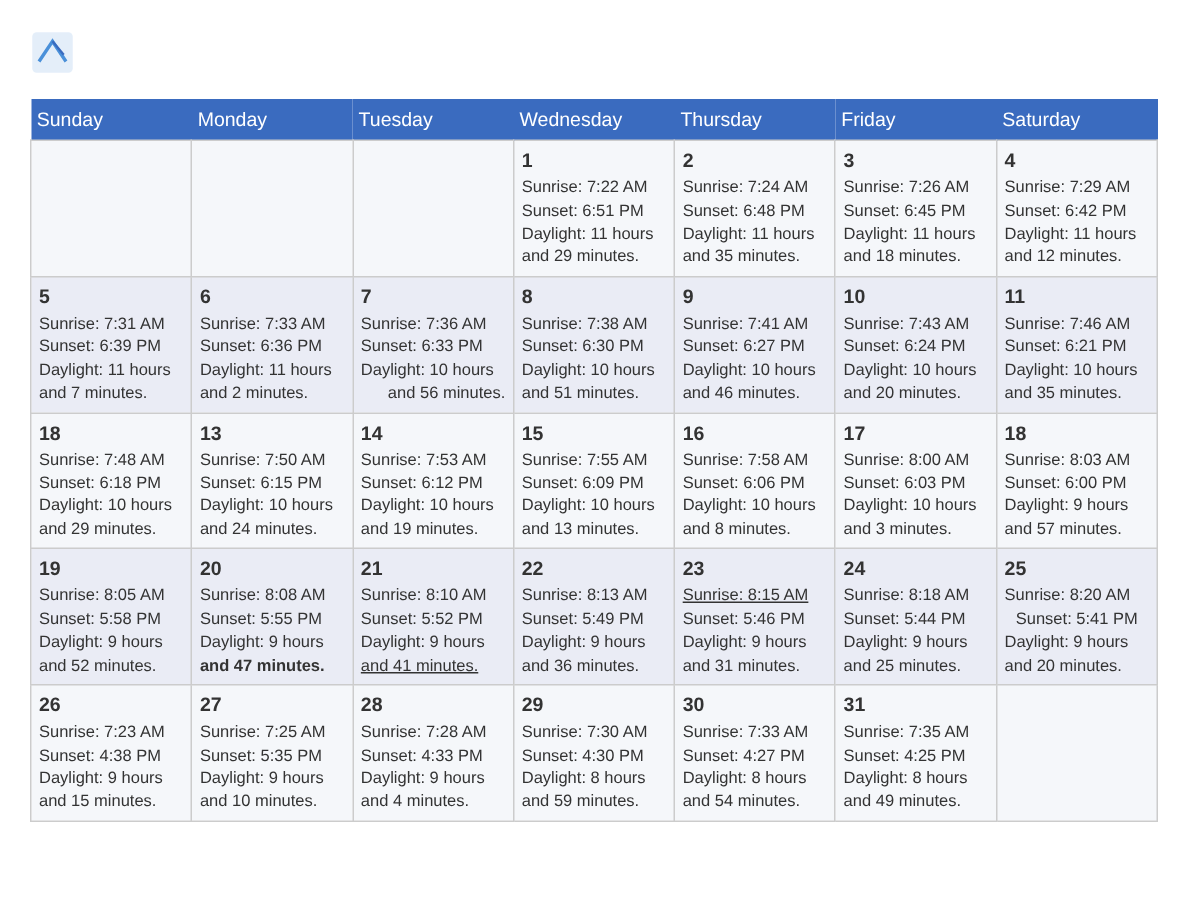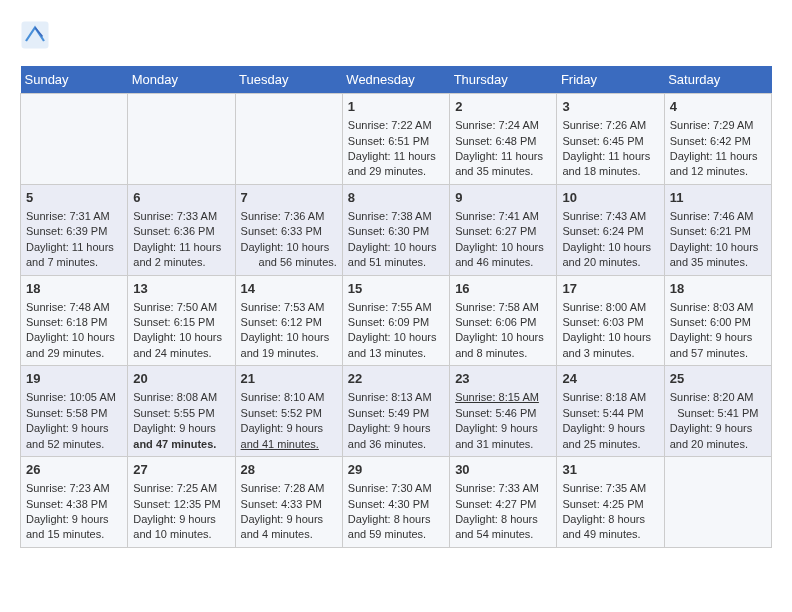--- a/index.html
+++ b/index.html
@@ -244,21 +244,21 @@
           <span class="day-number">18</span>
           <span style="display: block;">Sunrise: 8:03 AM</span>
           <span style="display: block;">Sunset: 6:00 PM</span>
           <span style="display: block;">Daylight: 9 hours</span>
           <span style="display: block;">and 57 minutes.</span>
         </td>
       </tr>
       <tr>
         <td>
           <span class="day-number">19</span>
-          <span style="display: block;">Sunrise: 10:05 AM</span>
+          <span style="display: block;">Sunrise: 8:05 AM</span>
           <span style="display: block;">Sunset: 5:58 PM</span>
           <span style="display: block;">Daylight: 9 hours</span>
           <span style="display: block;">and 52 minutes.</span>
         </td>
         <td>
           <span class="day-number">20</span>
           <span style="display: block;">Sunrise: 8:08 AM</span>
           <span style="display: block;">Sunset: 5:55 PM</span>
           <span style="display: block;">Daylight: 9 hours</span>
           <span style="display: block; font-weight: bold;">and 47 minutes.</span>
@@ -303,21 +303,21 @@
         <td>
           <span class="day-number">26</span>
           <span style="display: block;">Sunrise: 7:23 AM</span>
           <span style="display: block;">Sunset: 4:38 PM</span>
           <span style="display: block;">Daylight: 9 hours</span>
           <span style="display: block;">and 15 minutes.</span>
         </td>
         <td>
           <span class="day-number">27</span>
           <span style="display: block;">Sunrise: 7:25 AM</span>
-          <span style="display: block;">Sunset: 12:35 PM</span>
+          <span style="display: block;">Sunset: 5:35 PM</span>
           <span style="display: block;">Daylight: 9 hours</span>
           <span style="display: block;">and 10 minutes.</span>
         </td>
         <td>
           <span class="day-number">28</span>
           <span style="display: block;">Sunrise: 7:28 AM</span>
           <span style="display: block;">Sunset: 4:33 PM</span>
           <span style="display: block;">Daylight: 9 hours</span>
           <span style="display: block;">and 4 minutes.</span>
         </td>

